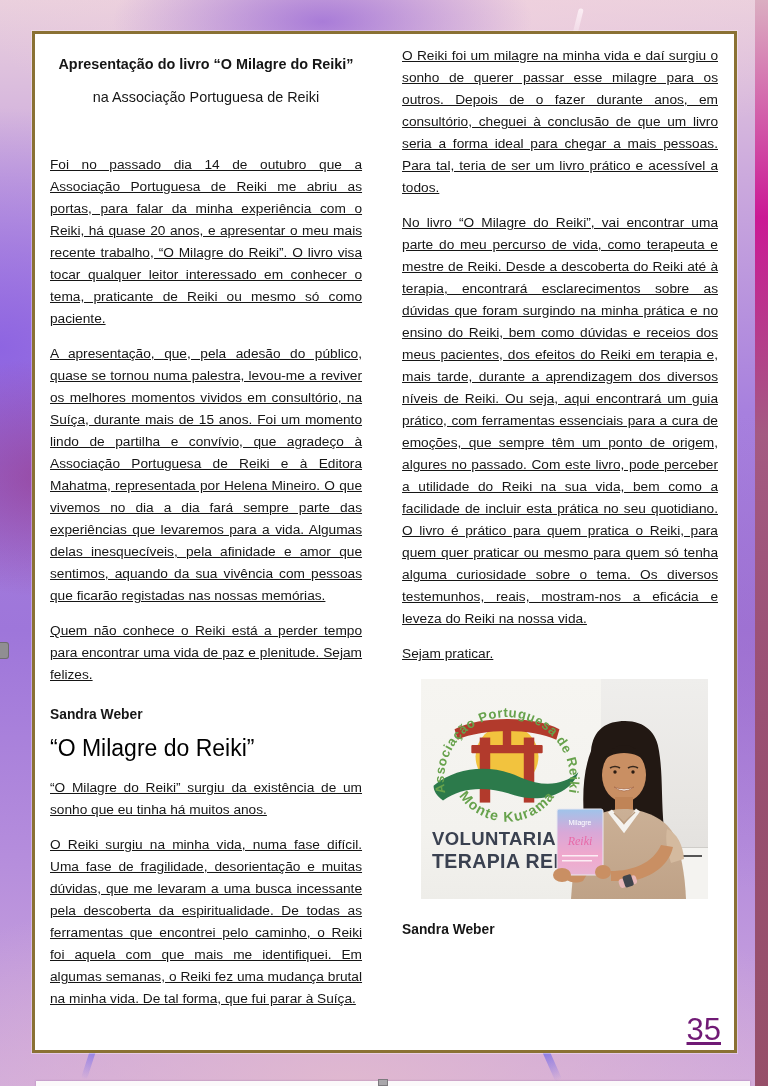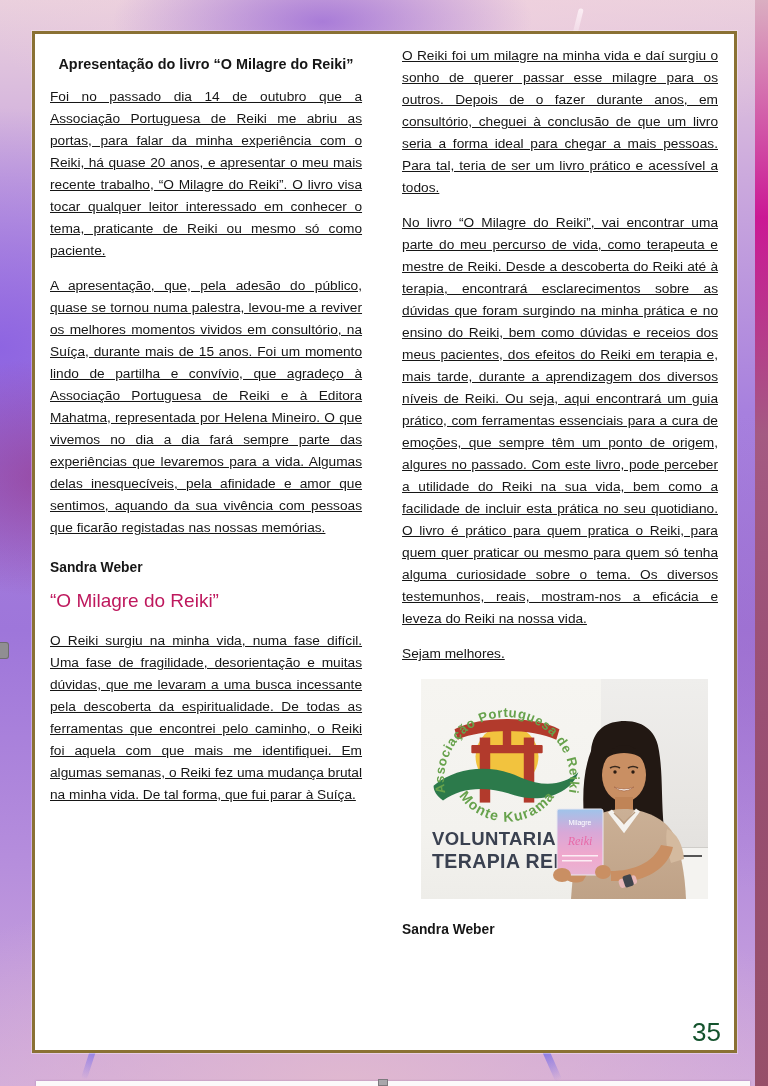--- a/index.html
+++ b/index.html
@@ -57,25 +57,25 @@
   .doc-title{
     font-weight:bold;font-size:14.4px;text-align:center;margin:8px 0 11px 0;line-height:22px;
   }
   .doc-subtitle{
     font-size:14.4px;text-align:center;margin:0 0 46px 0;line-height:22px;
   }
   .signature{
     font-weight:bold;text-align:left;margin:18px 6px 9px 0;font-size:13.8px;
   }
   .section-heading{
-    font-size:19px;line-height:26px;margin:2px 0 16px 0;font-weight:400;color:#be185d;
+    font-size:23px;line-height:26px;margin:2px 0 16px 0;font-weight:400;color:#000000;
   }
   .sig-below-photo{margin-top:20px;}
   .page-number{
-    position:absolute;right:13px;bottom:2px;font-size:26px;color:#14532d;letter-spacing:0;
+    position:absolute;right:13px;bottom:2px;font-size:31px;color:#701a75;letter-spacing:0;text-decoration:underline;
   }
   
   .photo{
     position:relative;width:287px;height:220px;margin:14px 0 0 19px;
     background:linear-gradient(105deg,#ececea 0%,#e9e7e4 55%,#e2e0dd 100%);
     overflow:hidden;
   }
   .photo .banner{
     position:absolute;left:0;top:0;width:180px;height:220px;
     background:linear-gradient(180deg,#f6f5f1 0%,#f3f2ee 70%,#eeede9 100%);
@@ -111,35 +111,38 @@
 <div class="streak s3"></div>
 <div class="next-page-strip"></div>
 <div class="page-grip"></div>
 <div class="left-tab"></div>
 
 <div class="page">
   <div class="columns">
 
     <div class="col col-left">
       <div class="doc-title">Apresentação do livro “O Milagre do Reiki”</div>
+      <div class="doc-subtitle">na Associação Portuguesa de Reiki</div>
 
       <p>Foi no passado dia 14 de outubro que a Associação Portuguesa de Reiki me abriu as portas, para falar da minha experiência com o Reiki, há quase 20 anos, e apresentar o meu mais recente trabalho, “O Milagre do Reiki”. O livro visa tocar qualquer leitor interessado em conhecer o tema, praticante de Reiki ou mesmo só como paciente.</p>
       <p>A apresentação, que, pela adesão do público, quase se tornou numa palestra, levou-me a reviver os melhores momentos vividos em consultório, na Suíça, durante mais de 15 anos. Foi um momento lindo de partilha e convívio, que agradeço à Associação Portuguesa de Reiki e à Editora Mahatma, representada por Helena Mineiro. O que vivemos no dia a dia fará sempre parte das experiências que levaremos para a vida. Algumas delas inesquecíveis, pela afinidade e amor que sentimos, aquando da sua vivência com pessoas que ficarão registadas nas nossas memórias.</p>
+      <p>Quem não conhece o Reiki está a perder tempo para encontrar uma vida de paz e plenitude. Sejam felizes.</p>
 
       <div class="signature">Sandra Weber</div>
 
       <div class="section-heading">“O Milagre do Reiki”</div>
 
+      <p>“O Milagre do Reiki” surgiu da existência de um sonho que eu tinha há muitos anos.</p>
       <p>O Reiki surgiu na minha vida, numa fase difícil. Uma fase de fragilidade, desorientação e muitas dúvidas, que me levaram a uma busca incessante pela descoberta da espiritualidade. De todas as ferramentas que encontrei pelo caminho, o Reiki foi aquela com que mais me identifiquei. Em algumas semanas, o Reiki fez uma mudança brutal na minha vida. De tal forma, que fui parar à Suíça.</p>
     </div>
 
     <div class="col col-right">
       <p>O Reiki foi um milagre na minha vida e daí surgiu o sonho de querer passar esse milagre para os outros. Depois de o fazer durante anos, em consultório, cheguei à conclusão de que um livro seria a forma ideal para chegar a mais pessoas. Para tal, teria de ser um livro prático e acessível a todos.</p>
       <p>No livro “O Milagre do Reiki”, vai encontrar uma parte do meu percurso de vida, como terapeuta e mestre de Reiki. Desde a descoberta do Reiki até à terapia, encontrará esclarecimentos sobre as dúvidas que foram surgindo na minha prática e no ensino do Reiki, bem como dúvidas e receios dos meus pacientes, dos efeitos do Reiki em terapia e, mais tarde, durante a aprendizagem dos diversos níveis de Reiki. Ou seja, aqui encontrará um guia prático, com ferramentas essenciais para a cura de emoções, que sempre têm um ponto de origem, algures no passado. Com este livro, pode perceber a utilidade do Reiki na sua vida, bem como a facilidade de incluir esta prática no seu quotidiano. O livro é prático para quem pratica o Reiki, para quem quer praticar ou mesmo para quem só tenha alguma curiosidade sobre o tema. Os diversos testemunhos, reais, mostram-nos a eficácia e leveza do Reiki na nossa vida.</p>
-      <p>Sejam melhores.</p>
+      <p>Sejam praticar.</p>
 
       <div class="photo">
         <div class="banner"></div>
         <div class="wall-corner"></div>
         <div class="furniture"></div>
         <div class="furniture-line"></div>
 
         <svg class="logo-svg" width="168" height="150" viewBox="0 0 160 143">
           <defs>
             <path id="arcTop" d="M 24,114 A 60,60 0 1 1 136,114" fill="none"></path>

